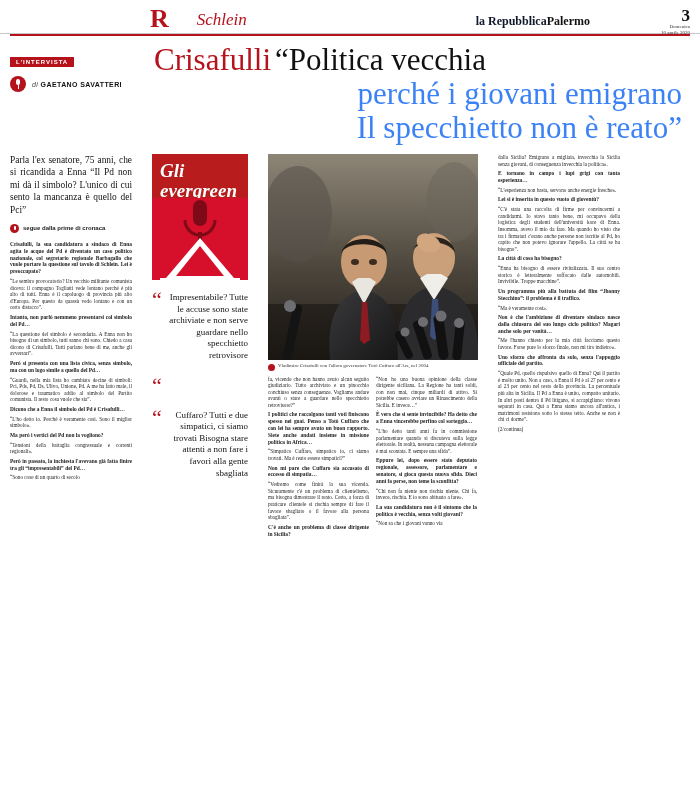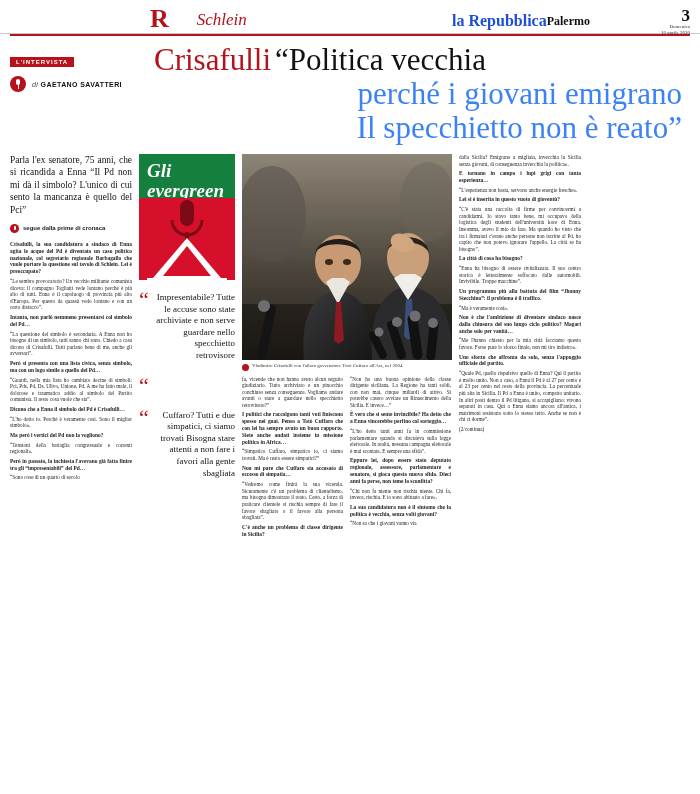--- a/index.html
+++ b/index.html
@@ -36,24 +36,24 @@
   }
   .mast-section {
     font-family: "Liberation Serif", serif;
     font-style: italic;
     font-size: 17px;
     color: #b5121b;
     line-height: 28px;
   }
   .mast-brand {
     margin-left: auto;
-    font-size: 16px;
+    font-size: 12px;
     font-weight: bold;
     line-height: 30px;
-    color: #1d4ed8;
+    color: #0f172a;
   }
   .mast-city {
     font-size: 12px;
     font-weight: bold;
     line-height: 30px;
     color: #111;
   }
   .mast-right {
     margin-left: 40px;
     text-align: right;
@@ -159,21 +159,21 @@
     line-height: 36px;
     color: #3b82f6;
     text-align: right;
     margin-top: -2px;
   }
 
   
   .body-wrap {
     display: flex;
     padding: 8px 10px 6px 10px;
-    gap: 7px;
+    gap: 20px;
     box-sizing: border-box;
   }
 
   .col {
     font-size: 5.2px;
     line-height: 6.6px;
     text-align: justify;
     color: #1c1c1c;
   }
   .col p { margin: 0 0 3px 0; }
@@ -231,21 +231,21 @@
     font-size: 9px;
     line-height: 11.6px;
     color: #111;
     text-align: right;
   }
 
   
   .evergreen {
     width: 96px;
     height: 126px;
-    background: #15803d;
+    background: #b91c1c;
     color: #fff;
     margin-bottom: 12px;
     position: relative;
     overflow: hidden;
   }
   .eg-title {
     font-family: "Liberation Serif", serif;
     font-style: italic;
     font-weight: bold;
     font-size: 19px;

